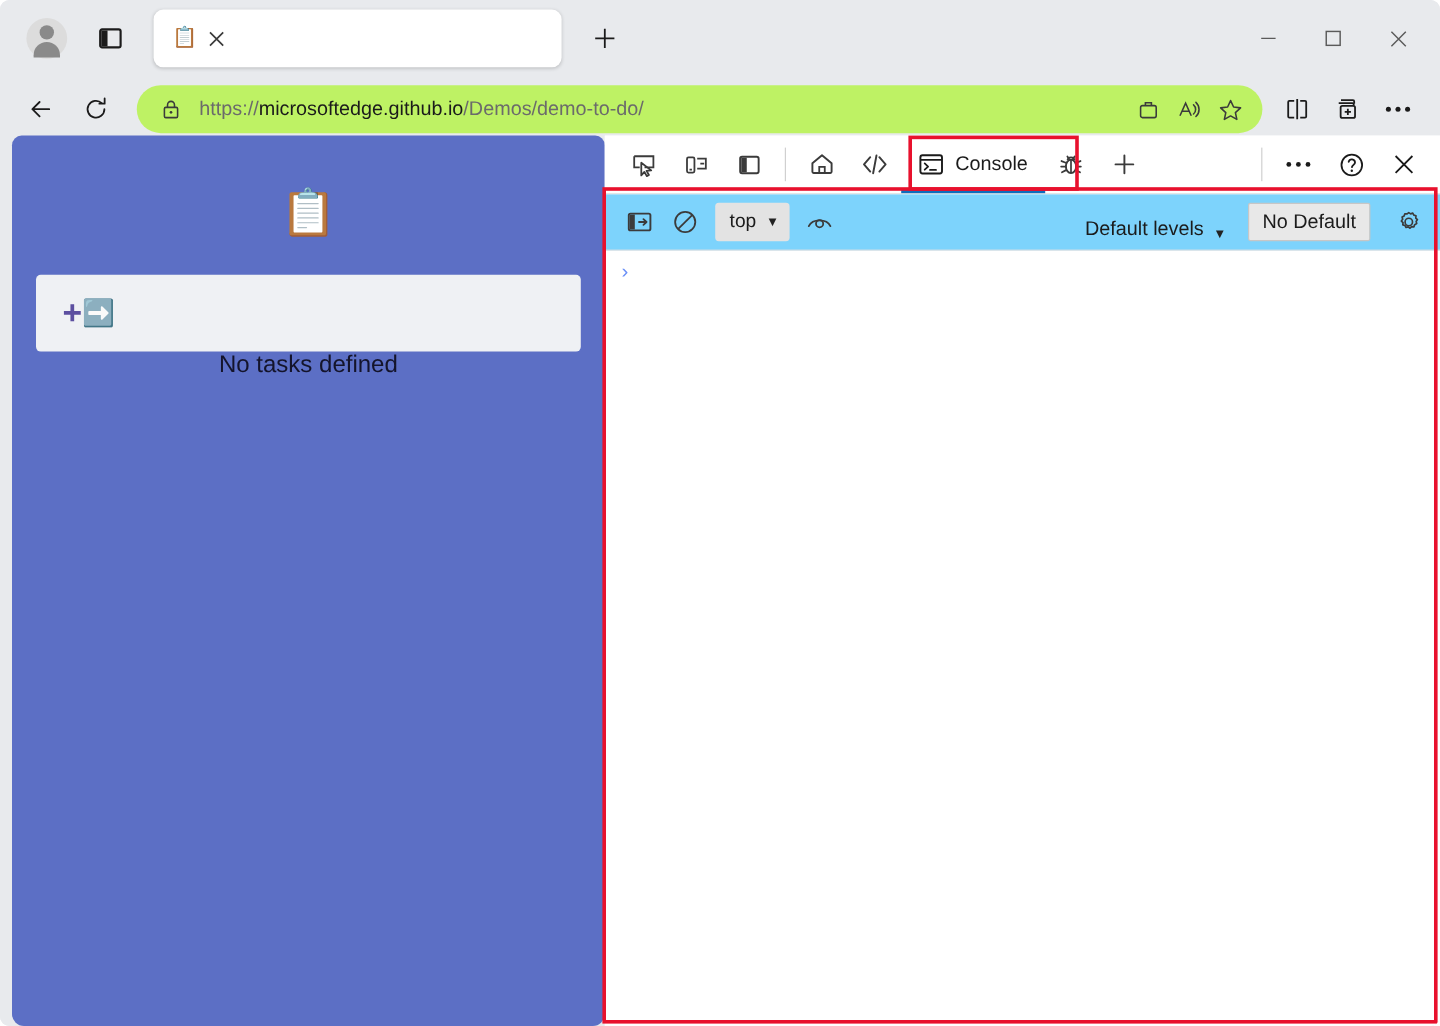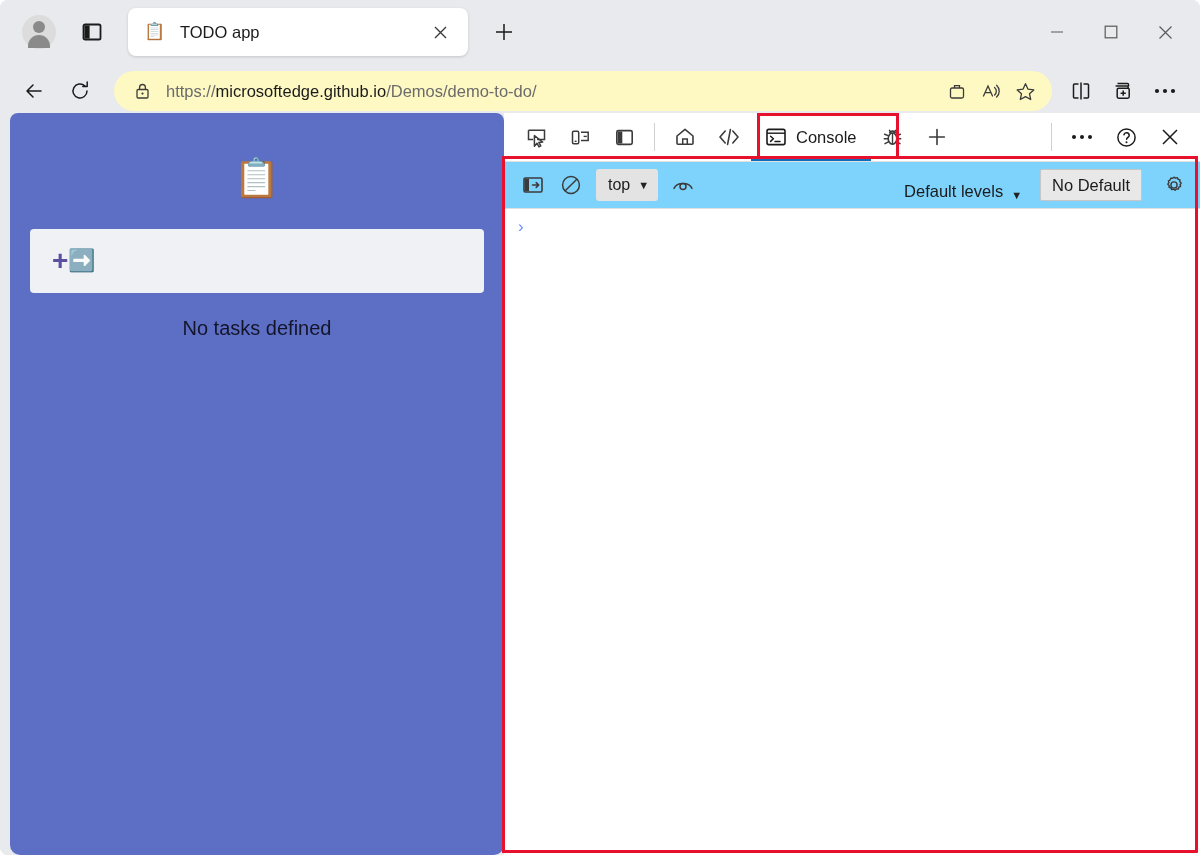--- a/index.html
+++ b/index.html
@@ -126,21 +126,21 @@
   .nav-btn {
     width: 40px; height: 40px;
     display: flex; align-items: center; justify-content: center;
     border-radius: 4px;
     margin-right: 6px;
     flex: 0 0 auto;
   }
   .omnibox {
     flex: 1 1 auto;
     height: 40px;
-    background: #fef9c3;
+    background: #bef264;
     border-radius: 20px;
     display: flex;
     align-items: center;
     padding: 0 10px 0 16px;
     margin: 0 8px 0 8px;
   }
   .lock-icon { width: 24px; height: 24px; display:flex; align-items:center; justify-content:center; flex:0 0 auto;}
   .url {
     margin-left: 12px;
     font-size: 16.5px;
@@ -223,21 +223,20 @@
     font-family: "Liberation Sans", sans-serif;
   }
   .add-input::placeholder { color: #1b1b1b; opacity: 1; }
   .submit-arrow {
     font-size: 22px;
     line-height: 1;
     flex: 0 0 auto;
     margin-right: 2px;
   }
   .no-tasks {
-    margin-top: 24px;
     text-align: center;
     font-size: 20px;
     color: #14142b;
   }
 
   
   .devtools {
     flex: 1 1 auto;
     display: flex;
     flex-direction: column;
@@ -411,21 +410,20 @@
 
     <div class="tabs-list-btn">
       <svg width="20" height="20" viewBox="0 0 20 20">
         <rect x="1.5" y="2.5" width="17" height="15" rx="1.6" fill="none" stroke="#1b1b1b" stroke-width="1.8"></rect>
         <rect x="2.4" y="3.4" width="5.2" height="13.2" fill="#1b1b1b"></rect>
       </svg>
     </div>
 
     <div class="tab">
       <span class="tab-favicon">📋</span>
-      <span class="tab-title">TODO app</span>
       <span class="tab-close">
         <svg width="15" height="15" viewBox="0 0 15 15">
           <path d="M2 2 L13 13 M13 2 L2 13" stroke="#3b3b3b" stroke-width="1.4" fill="none"></path>
         </svg>
       </span>
     </div>
 
     <div class="newtab-btn">
       <svg width="20" height="20" viewBox="0 0 20 20">
         <path d="M10 2 L10 18 M2 10 L18 10" stroke="#1b1b1b" stroke-width="1.5"></path>

